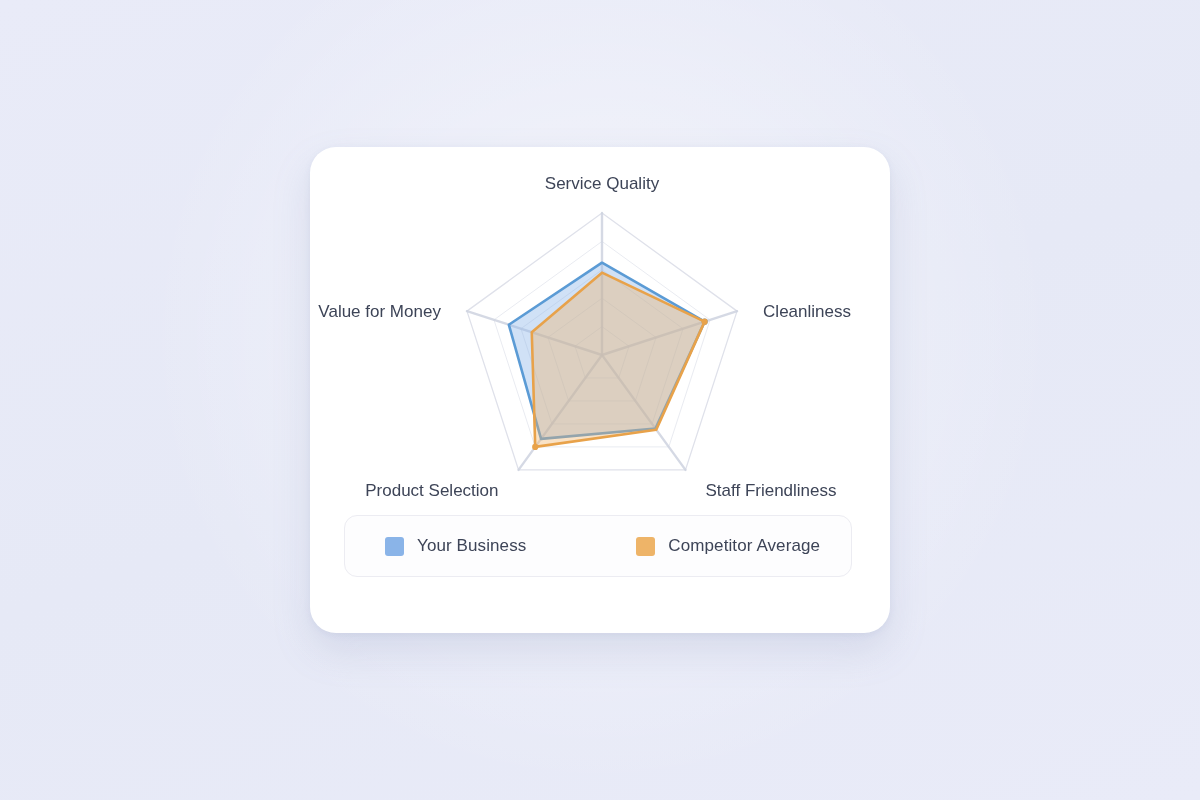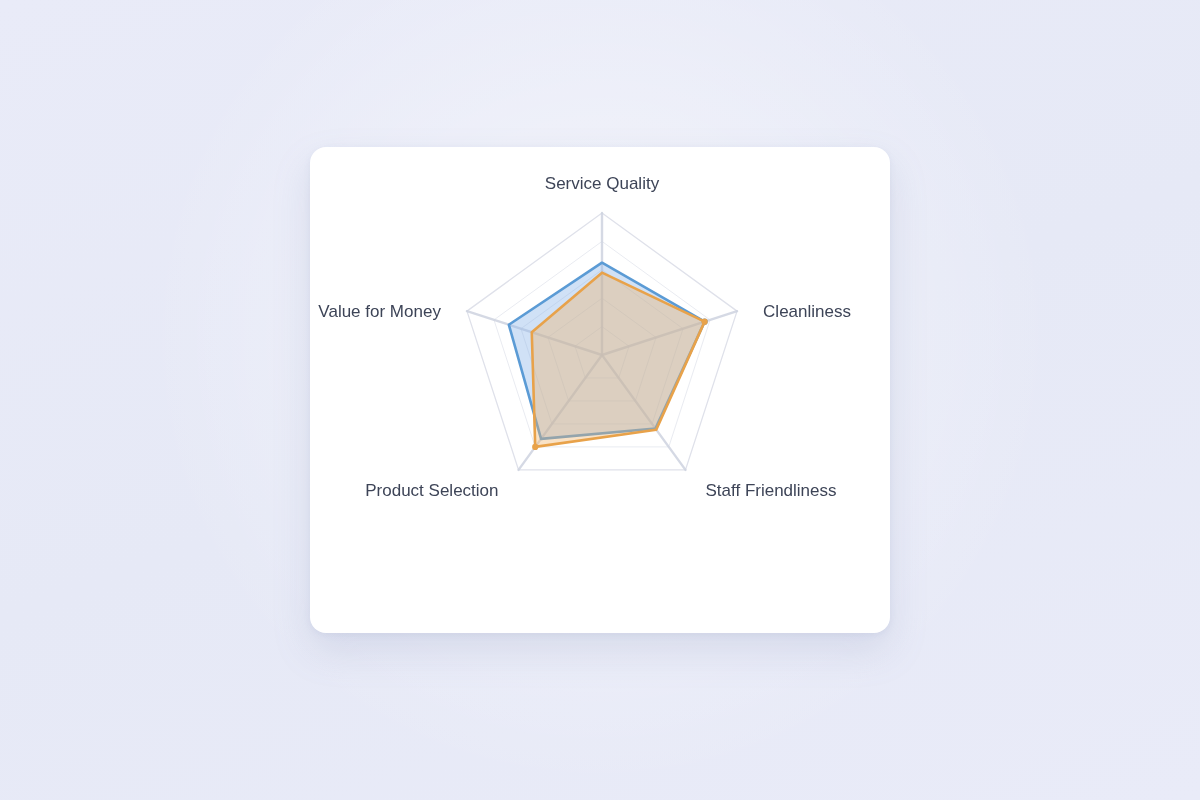--- a/index.html
+++ b/index.html
@@ -22,21 +22,21 @@
       radial-gradient(circle at 50% 42%, rgba(255,255,255,0.55) 0%, rgba(255,255,255,0) 60%),
       linear-gradient(160deg, #e9ebf8 0%, #e6e9f6 50%, #e9ebf8 100%);
   }
   #card {
     position: absolute;
     left: 310px;
     top: 147px;
     width: 580px;
     height: 486px;
     background: #ffffff;
-    border-radius: 16px;
+    border-radius: 26px;
     box-shadow: 0 18px 38px rgba(120,133,180,0.18),
                 0 2px 6px rgba(120,133,180,0.10);
   }
   #chart-area {
     position: absolute;
     left: 0;
     top: 0;
     width: 580px;
     height: 380px;
   }
@@ -120,14 +120,24 @@
         <g>
           <text x="292.0" y="42.0" text-anchor="middle" class="axis-label">Service Quality</text>
           <text x="453.1" y="170.1" text-anchor="start" class="axis-label">Cleanliness</text>
           <text x="395.5" y="348.9" text-anchor="start" class="axis-label">Staff Friendliness</text>
           <text x="188.5" y="348.9" text-anchor="end" class="axis-label">Product Selection</text>
           <text x="130.9" y="170.1" text-anchor="end" class="axis-label">Value for Money</text>
         </g>
       </svg>
   </div>
 
+  <div id="legend">
+    <div class="legend-item first">
+      <span class="swatch" style="background: rgb(138, 180, 232);"></span>
+      <span class="legend-text">Your Business</span>
+    </div>
+    <div class="legend-item second">
+      <span class="swatch" style="background: rgb(238, 180, 104);"></span>
+      <span class="legend-text">Competitor Average</span>
+    </div>
+  </div>
 
 </div>
 
 </body></html>

